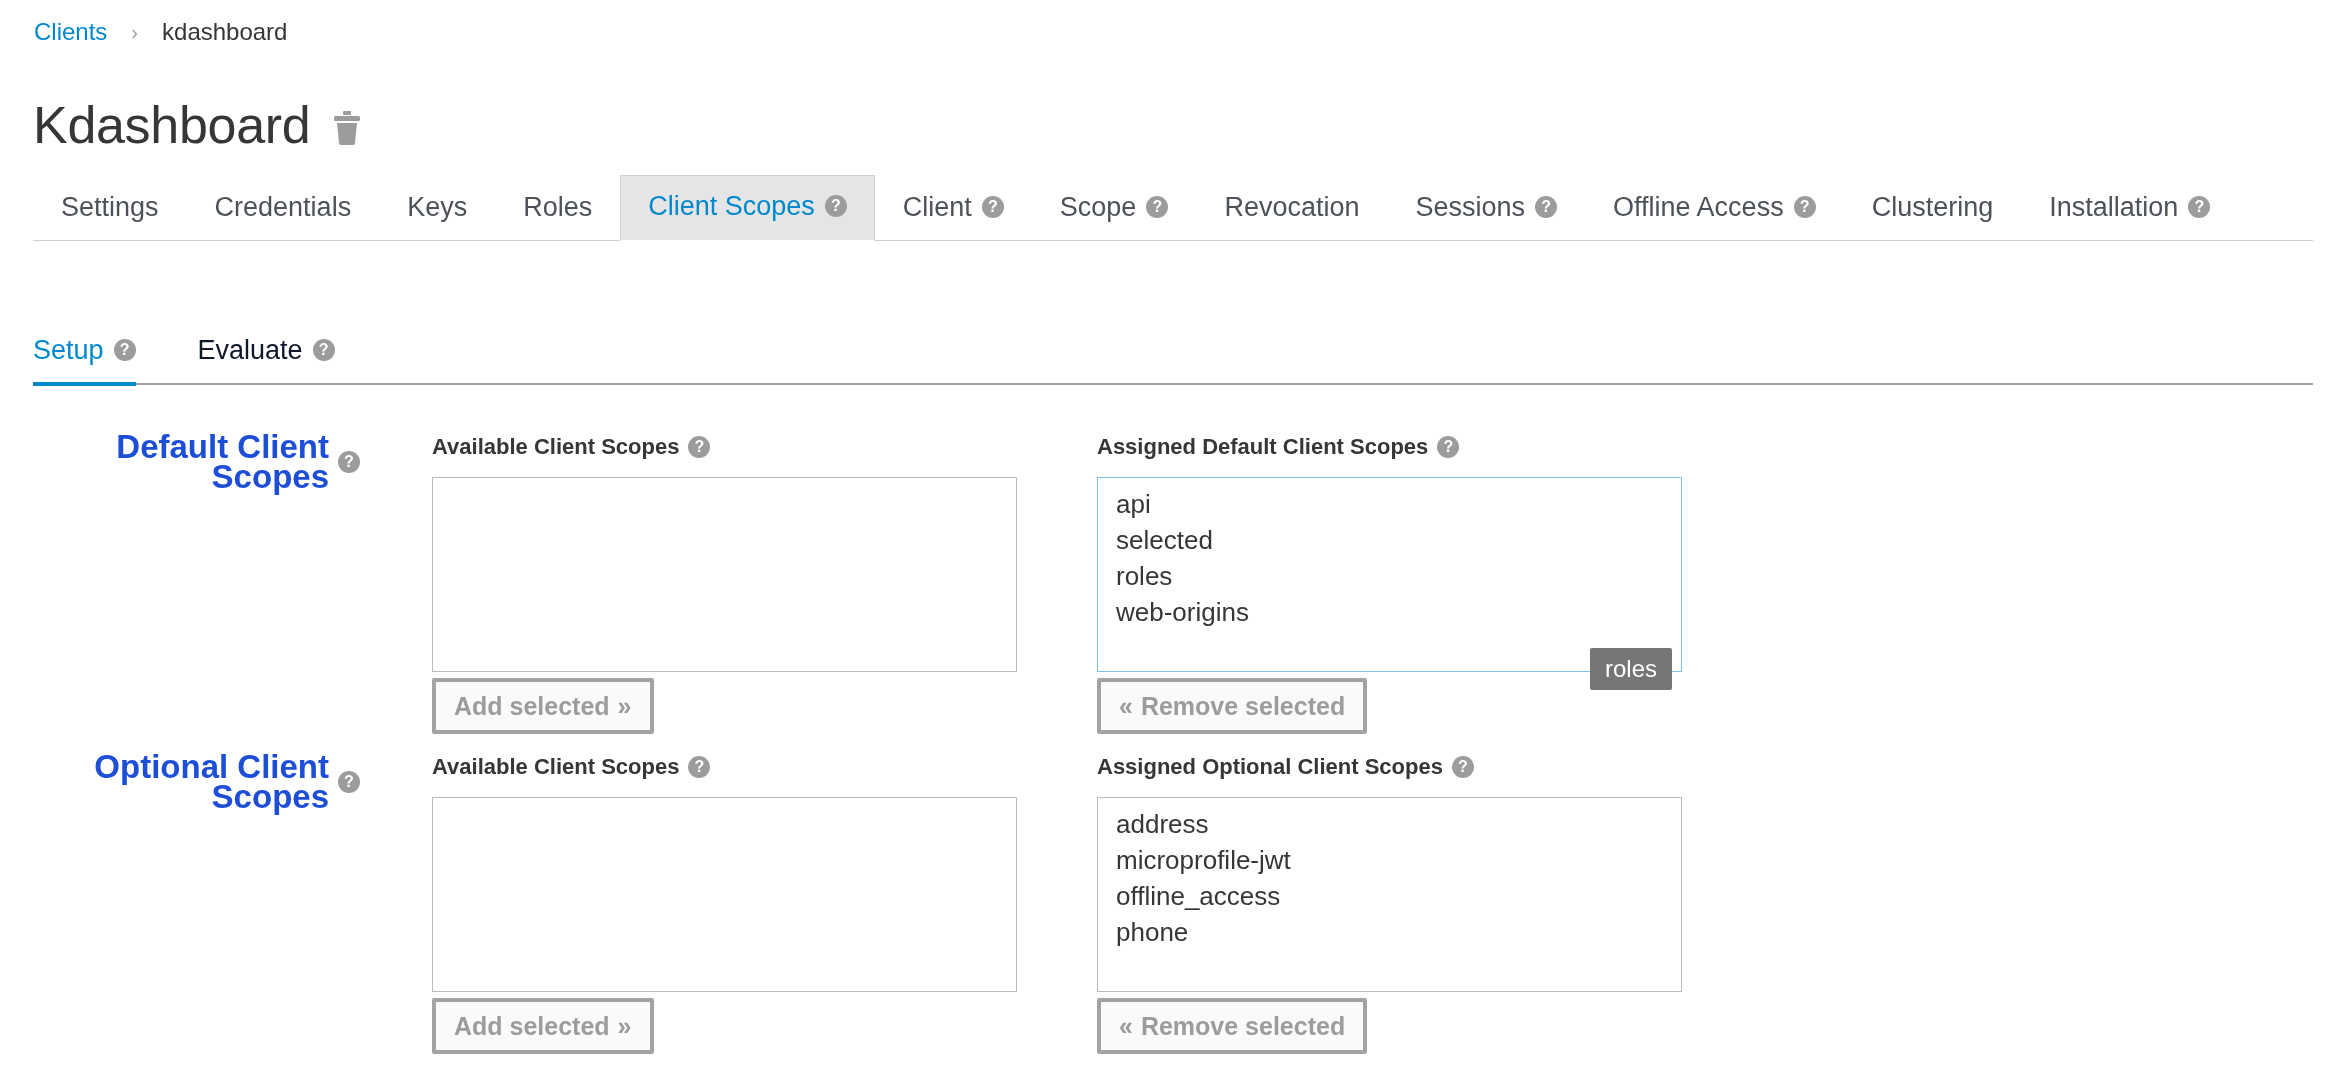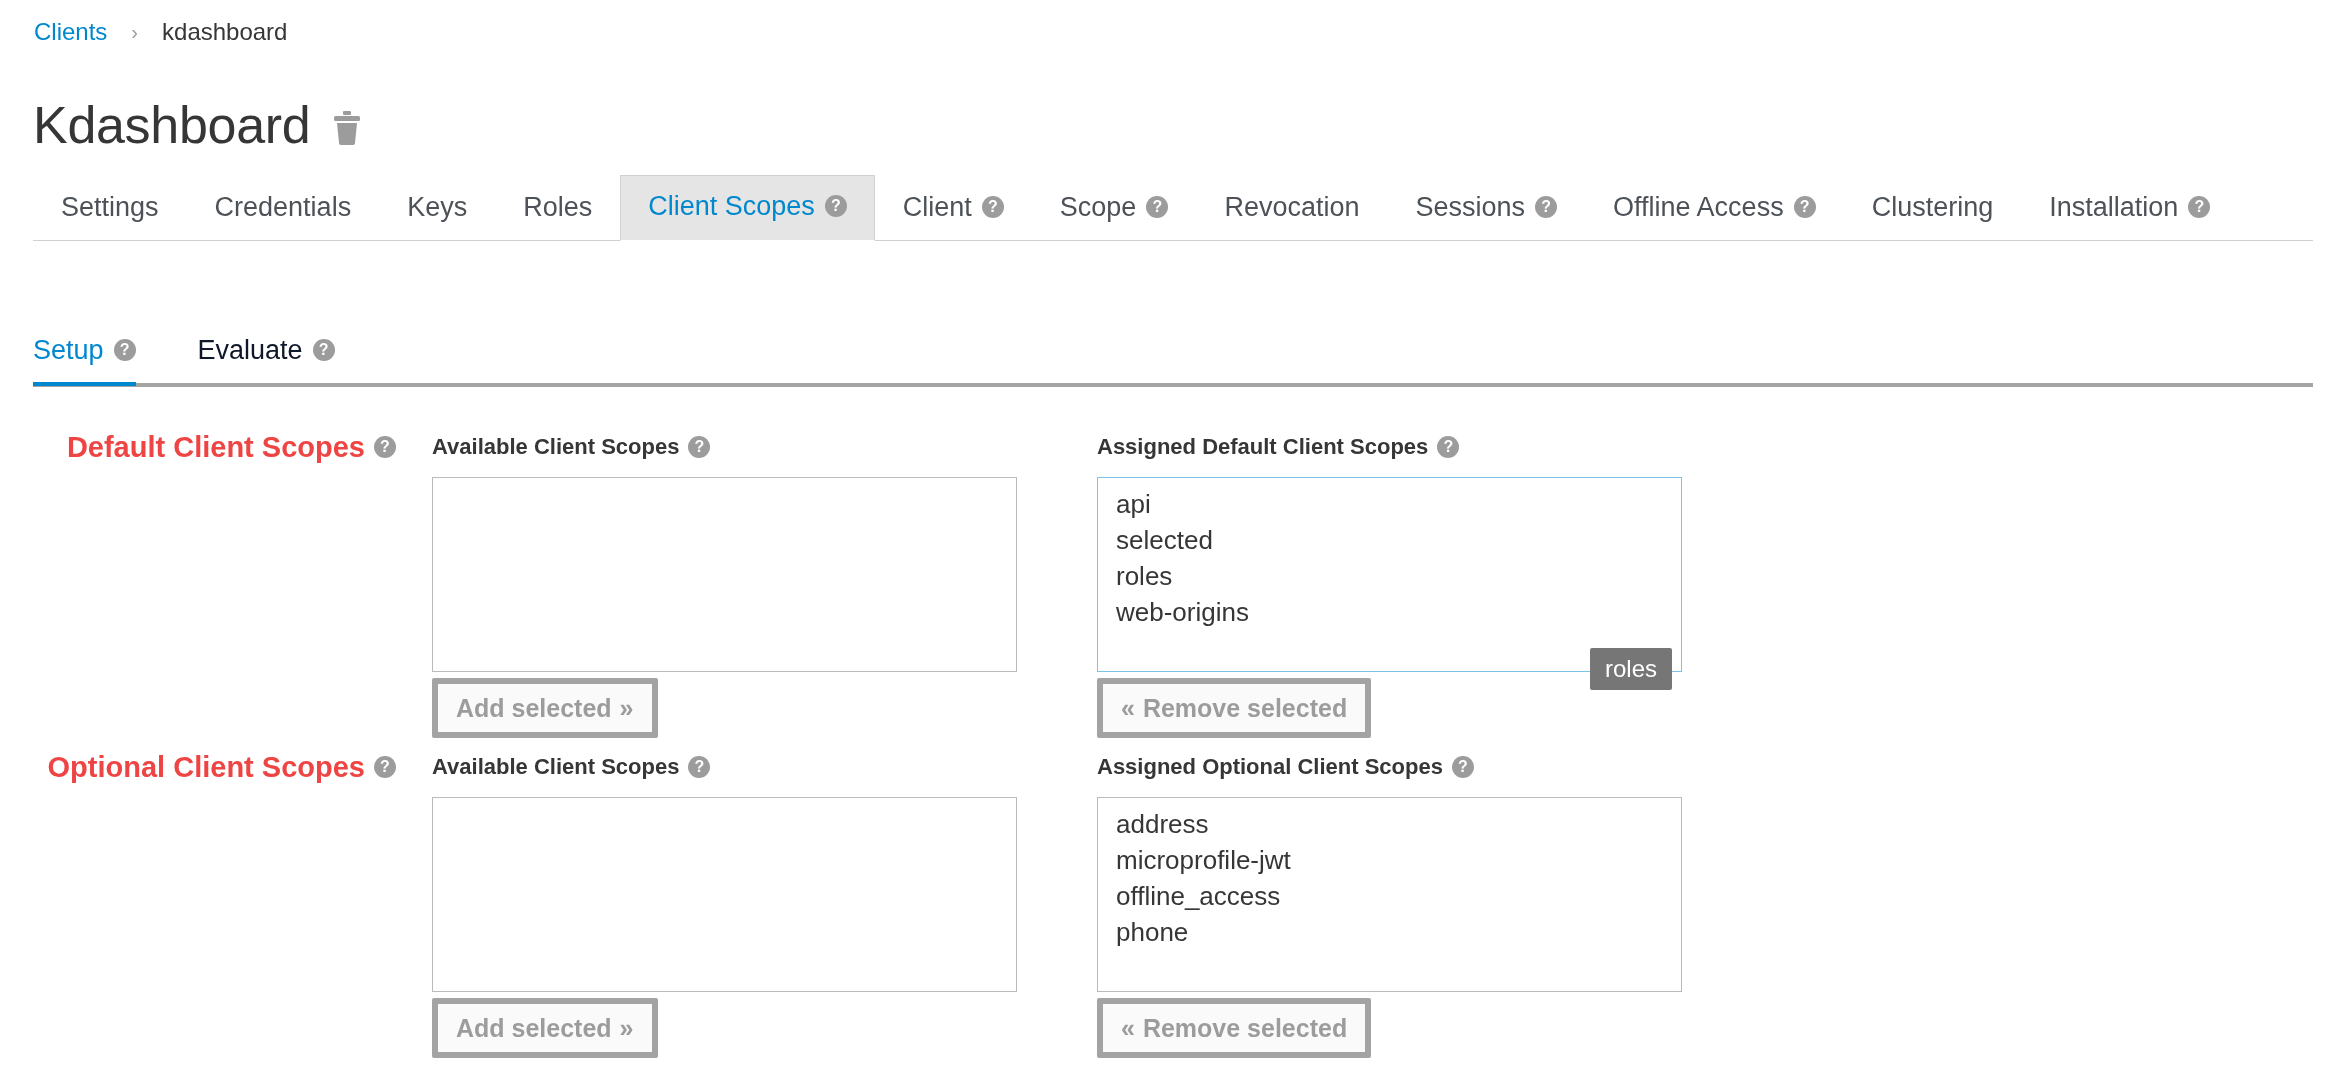--- a/index.html
+++ b/index.html
@@ -120,21 +120,21 @@
   .help-icon::after { content: "?"; }
 
   
   .subtabs {
     position: absolute;
     left: 33px;
     top: 330px;
     width: 2280px;
     display: flex;
     align-items: flex-end;
-    border-bottom: 4px solid #a3a3a3;
+    border-bottom: 2px solid #a3a3a3;
     box-sizing: border-box;
   }
   .subtab {
     font-size: 27px;
     line-height: 32px;
     color: #0f172a;
     padding: 4px 0 16px 0;
     margin-right: 62px;
     cursor: pointer;
     display: flex;
@@ -157,29 +157,28 @@
   }
   #section-default { top: 432px; }
   #section-optional { top: 752px; }
 
   .row-label {
     position: absolute;
     left: 0;
     top: 0;
     width: 360px;
     text-align: right;
-    font-size: 29px;
+    font-size: 33px;
     line-height: 30px;
     font-weight: bold;
-    color: #ef4444;
+    color: #1d4ed8;
     display: flex;
     justify-content: flex-end;
     align-items: center;
     gap: 9px;
-    padding-left: 36px;
   }
 
   .col-available { position: absolute; left: 432px; top: 0; }
   .col-assigned  { position: absolute; left: 1097px; top: 0; }
 
   .col-header {
     font-size: 22px;
     line-height: 30px;
     font-weight: bold;
     color: #363636;
@@ -214,21 +213,21 @@
 
   .btn {
     margin-top: 6px;
     display: inline-flex;
     gap: 8px;
     font-size: 25px;
     line-height: 30px;
     font-weight: bold;
     color: #9c9c9c;
     background: #fafafa;
-    border: 6px solid #a3a3a3;
+    border: 4px solid #a3a3a3;
     border-radius: 2px;
     padding: 9px 18px;
     cursor: pointer;
     box-sizing: border-box;
     white-space: nowrap;
   }
 
   
   .tooltip {
     position: absolute;

